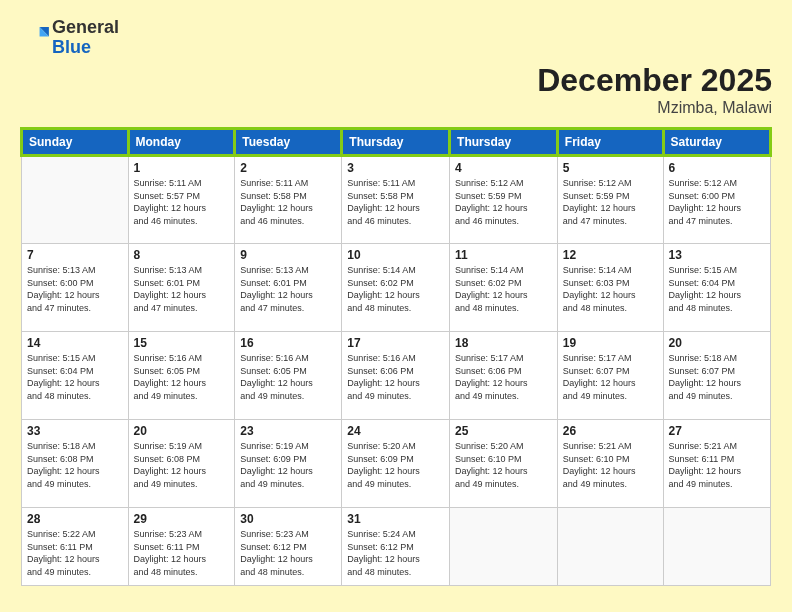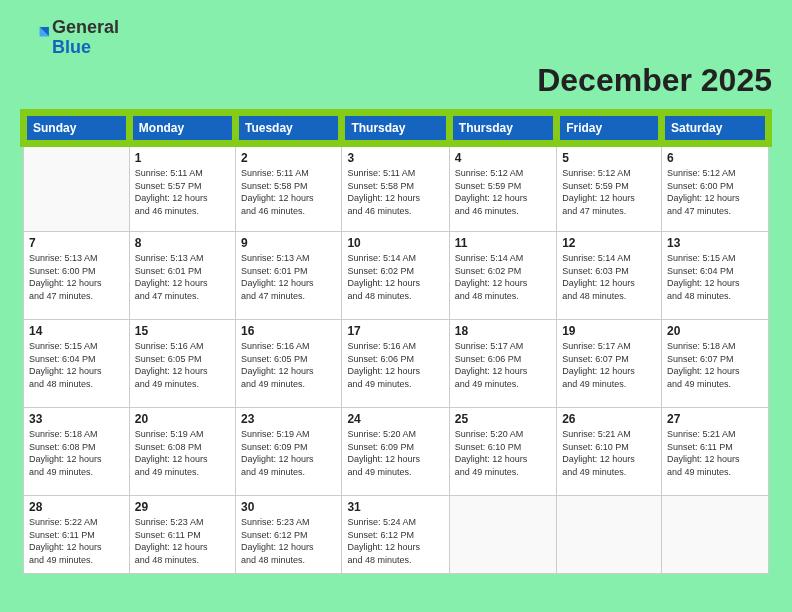--- a/index.html
+++ b/index.html
@@ -7,21 +7,21 @@
       font-family: Arial, sans-serif;
       background: #fff;
       width: 792px;
       height: 612px;
       overflow: hidden;
     }
     .page {
       width: 792px;
       height: 612px;
       padding: 18px 20px 10px 20px;
-      background: #86efac;
+      background: #fef9c3;
     }
     .header {
       display: flex;
       justify-content: space-between;
       align-items: flex-start;
       margin-bottom: 10px;
     }
     .logo {
       display: flex;
       align-items: center;
@@ -59,21 +59,21 @@
       border-collapse: collapse;
       border: 1px solid #ccc;
     }
     .calendar th {
       background-color: #1565c0;
       color: #fff;
       font-size: 12px;
       font-weight: bold;
       padding: 5px 6px;
       text-align: left;
-      border: 7px solid #84cc16;
+      border: 3px solid #84cc16;
     }
     .calendar td {
       vertical-align: top;
       padding: 4px 5px;
       border: 1px solid #ccc;
       font-size: 9.5px;
       color: #222;
       width: 113px;
       height: 88px;
       background: #fff;
@@ -105,20 +105,21 @@
         <polygon points="20,4 32,4 32,16" fill="#1565c0"></polygon>
         <polygon points="20,4 32,16 20,16" fill="#42a5f5"></polygon>
       </svg>
       <div class="logo-text">
         <span class="logo-general">General</span>
         <span class="logo-blue">Blue</span>
       </div>
     </div>
     <div class="title-block">
       <h1>December 2025</h1>
+      <h2>Mzimba, Malawi</h2>
     </div>
   </div>
 
   <table class="calendar">
     <thead>
       <tr>
         <th>Sunday</th>
         <th>Monday</th>
         <th>Tuesday</th>
         <th>Thursday</th>

